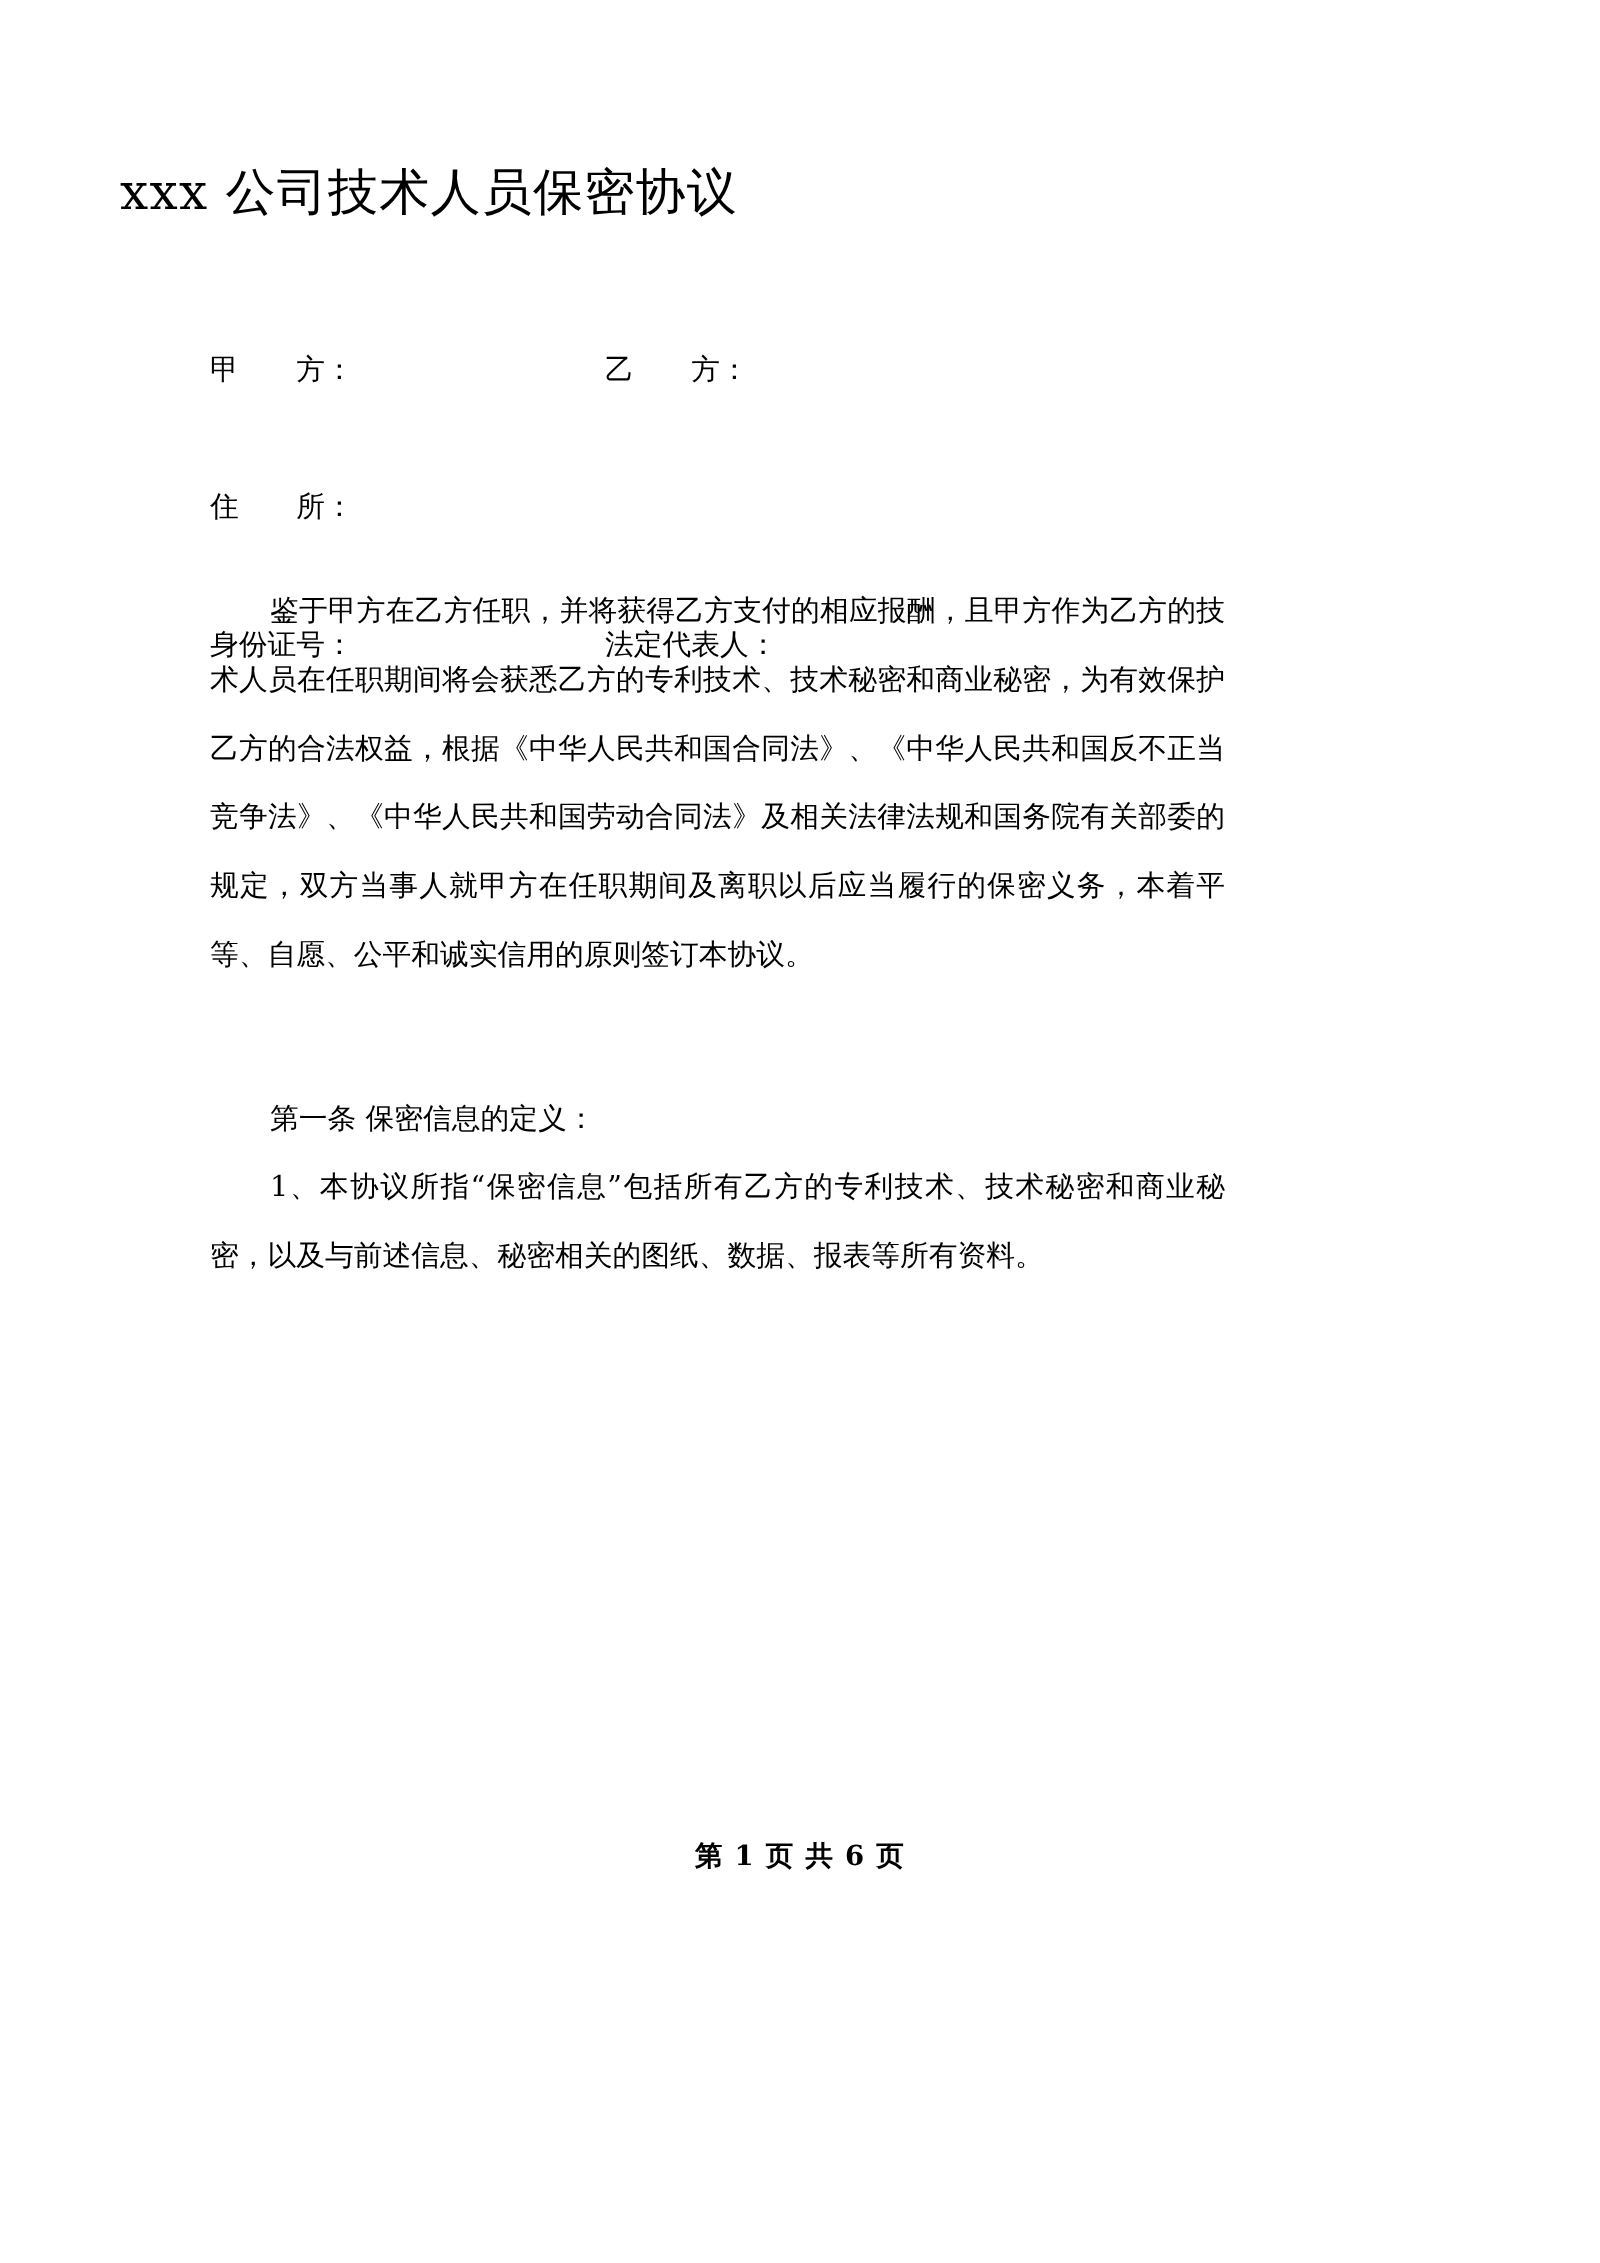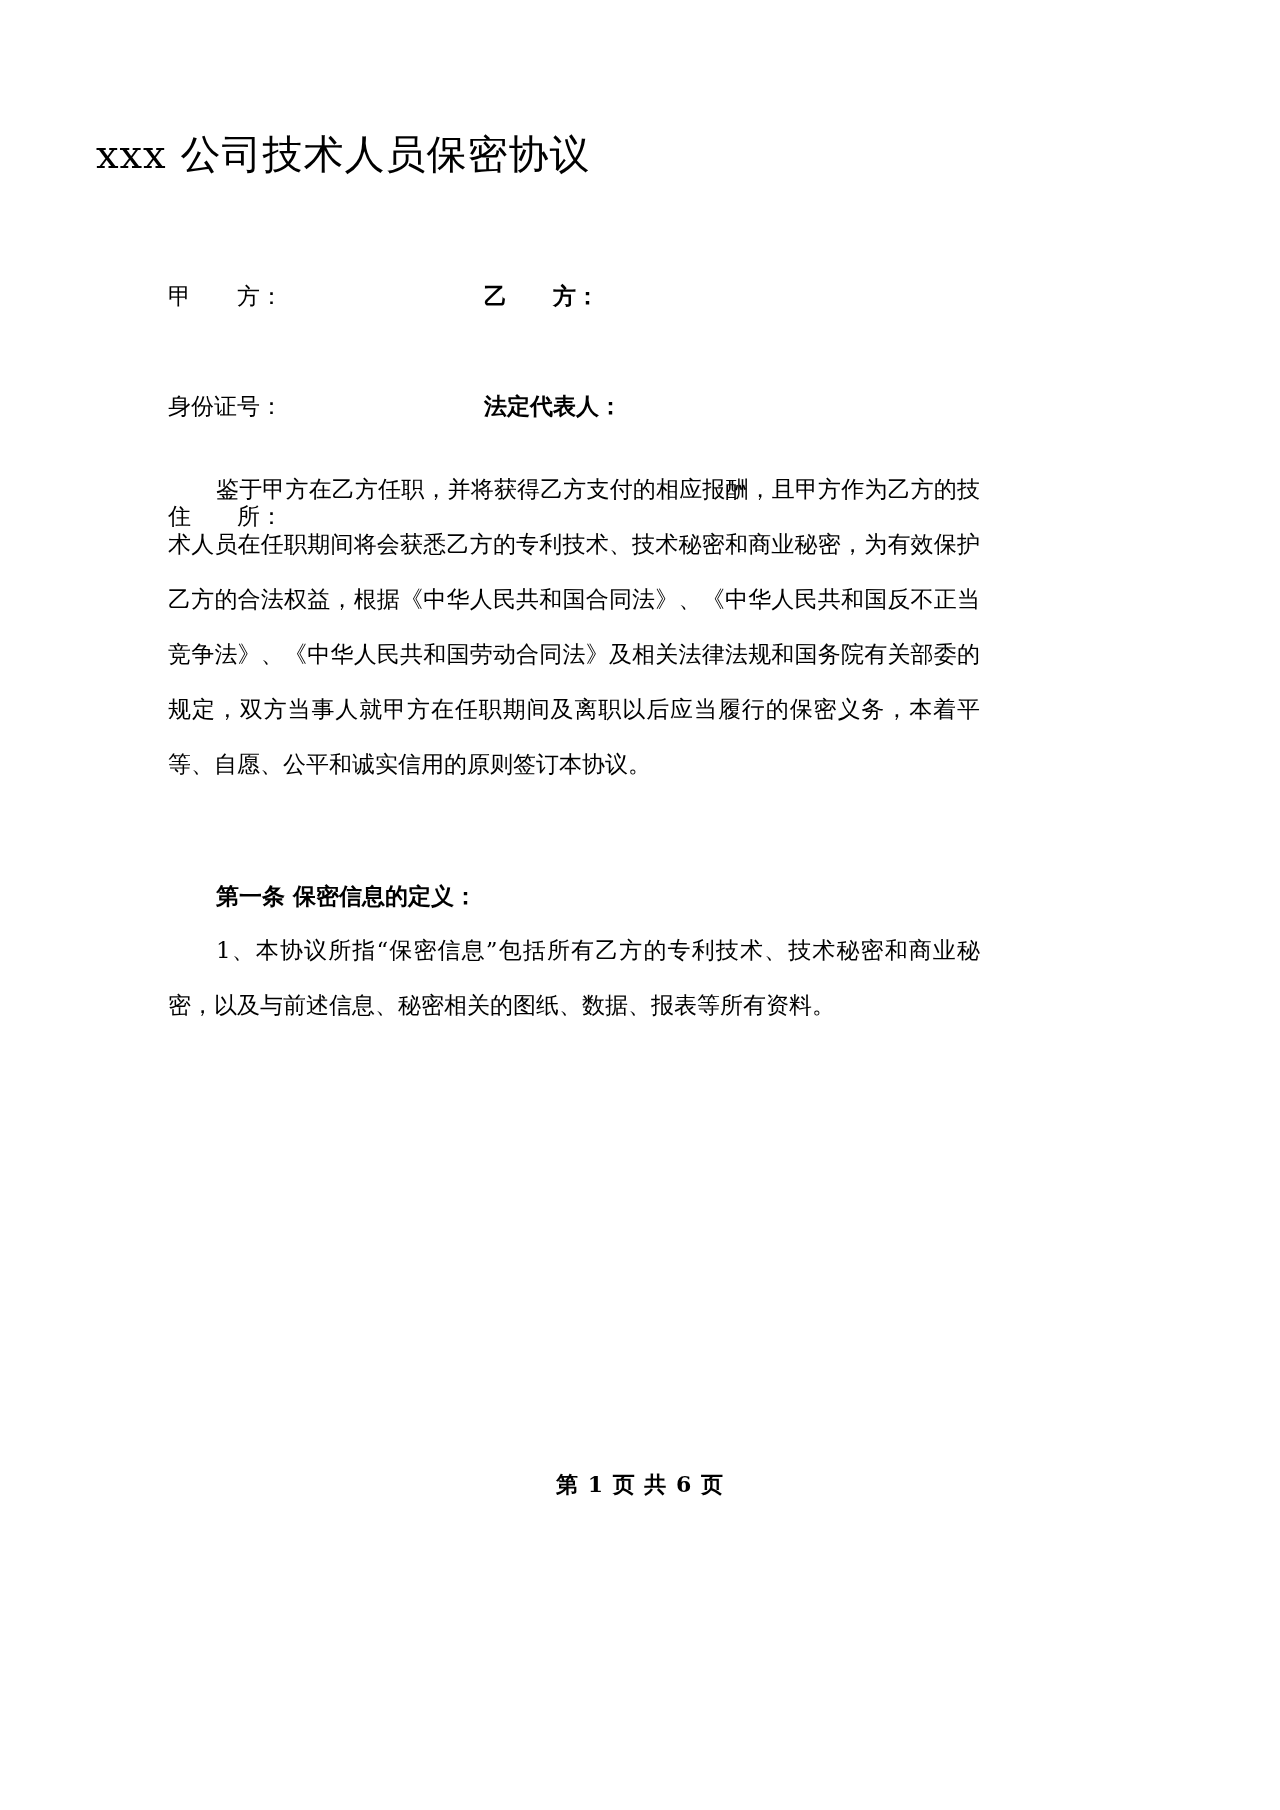--- a/index.html
+++ b/index.html
@@ -65,21 +65,20 @@
     position: absolute;
     left: 0;
     top: 0;
     white-space: pre;
   }
   .party-right {
     position: absolute;
     left: 316px;
     top: 0;
     white-space: pre;
-    font-weight: bold;
   }
 
   
   .body-block {
     position: absolute;
     left: 0;
     top: 462px;
     width: 812px;
   }
   p.para {
@@ -90,21 +89,21 @@
     text-justify: inter-ideograph;
     text-indent: 48px;
     letter-spacing: 0px;
   }
   .spacer-lg { height: 76px; }
 
   h2.clause-heading {
     margin: 0;
     font-size: 23px;
     line-height: 55px;
-    font-weight: bold;
+    font-weight: normal;
     text-indent: 48px;
     letter-spacing: 0px;
   }
 
   
   .footer {
     position: absolute;
     left: 0;
     right: 0;
     top: 1470px;
@@ -125,27 +124,27 @@
   <div class="content">
 
     <div class="party-block">
 
       <div class="party-row">
         <span class="party-left">甲　　方：</span>
         <span class="party-right">乙　　方：</span>
       </div>
 
       <div class="party-row">
-        <span class="party-left">身份证号：</span>
-        <span class="party-right">法定代表人：</span>
+        <span class="party-left">住　　所：</span>
+        <span class="party-right"></span>
       </div>
 
       <div class="party-row">
-        <span class="party-left">住　　所：</span>
-        <span class="party-right"></span>
+        <span class="party-left">身份证号：</span>
+        <span class="party-right">法定代表人：</span>
       </div>
 
     </div>
 
     <div class="body-block">
 
       <p class="para">鉴于甲方在乙方任职，并将获得乙方支付的相应报酬，且甲方作为乙方的技术人员在任职期间将会获悉乙方的专利技术、技术秘密和商业秘密，为有效保护乙方的合法权益，根据《中华人民共和国合同法》、《中华人民共和国反不正当竞争法》、《中华人民共和国劳动合同法》及相关法律法规和国务院有关部委的规定，双方当事人就甲方在任职期间及离职以后应当履行的保密义务，本着平等、自愿、公平和诚实信用的原则签订本协议。</p>
 
       <div class="spacer-lg"></div>
 

